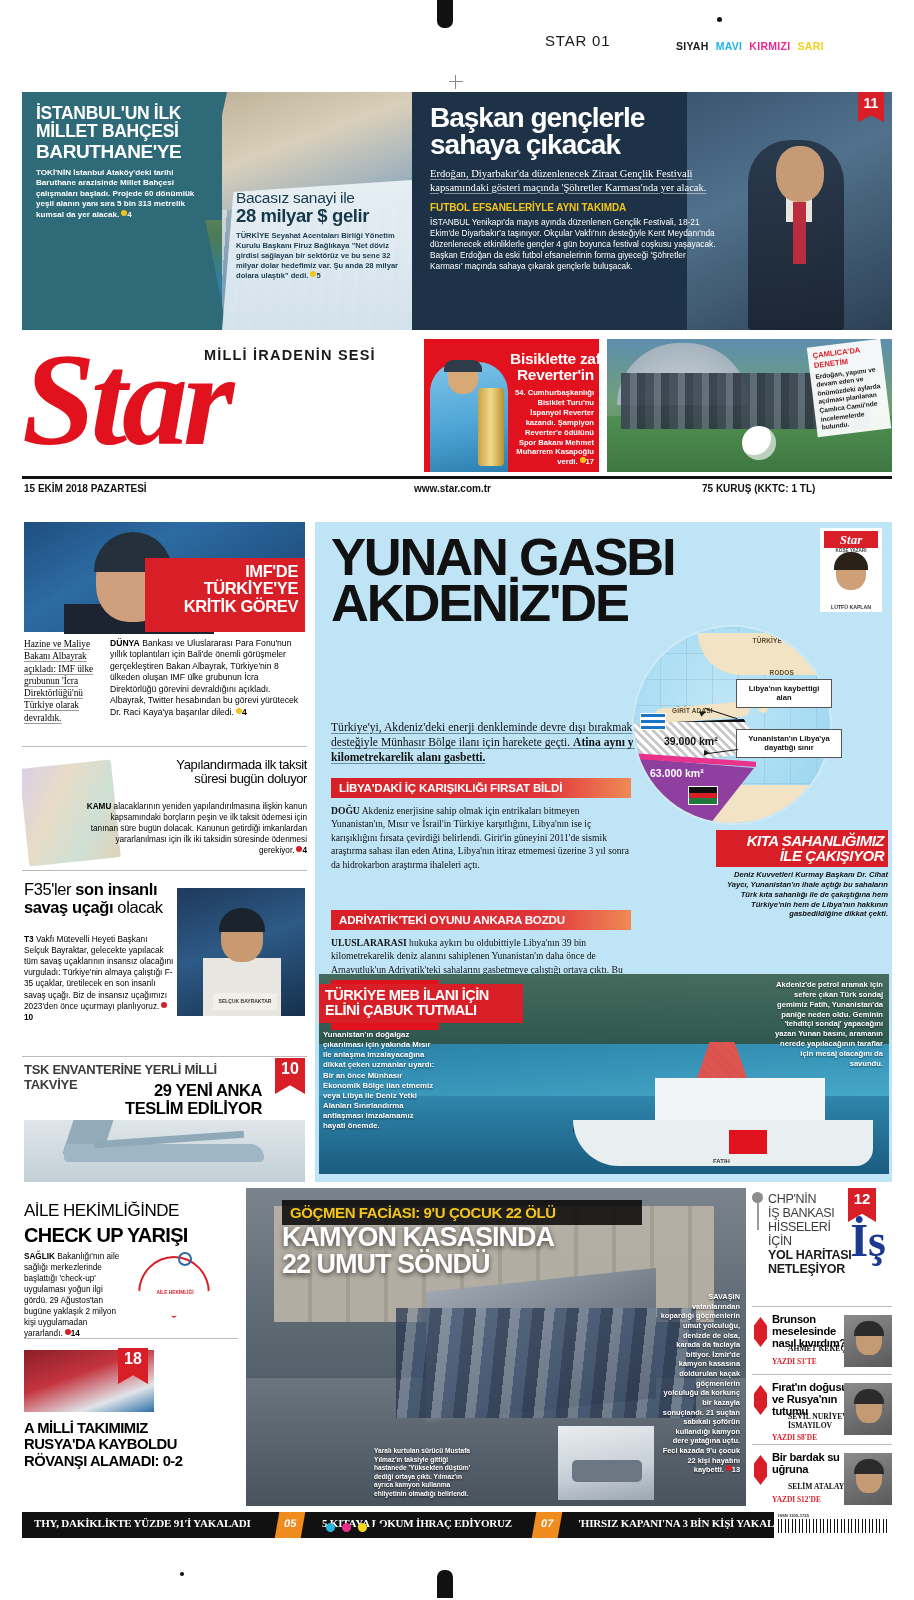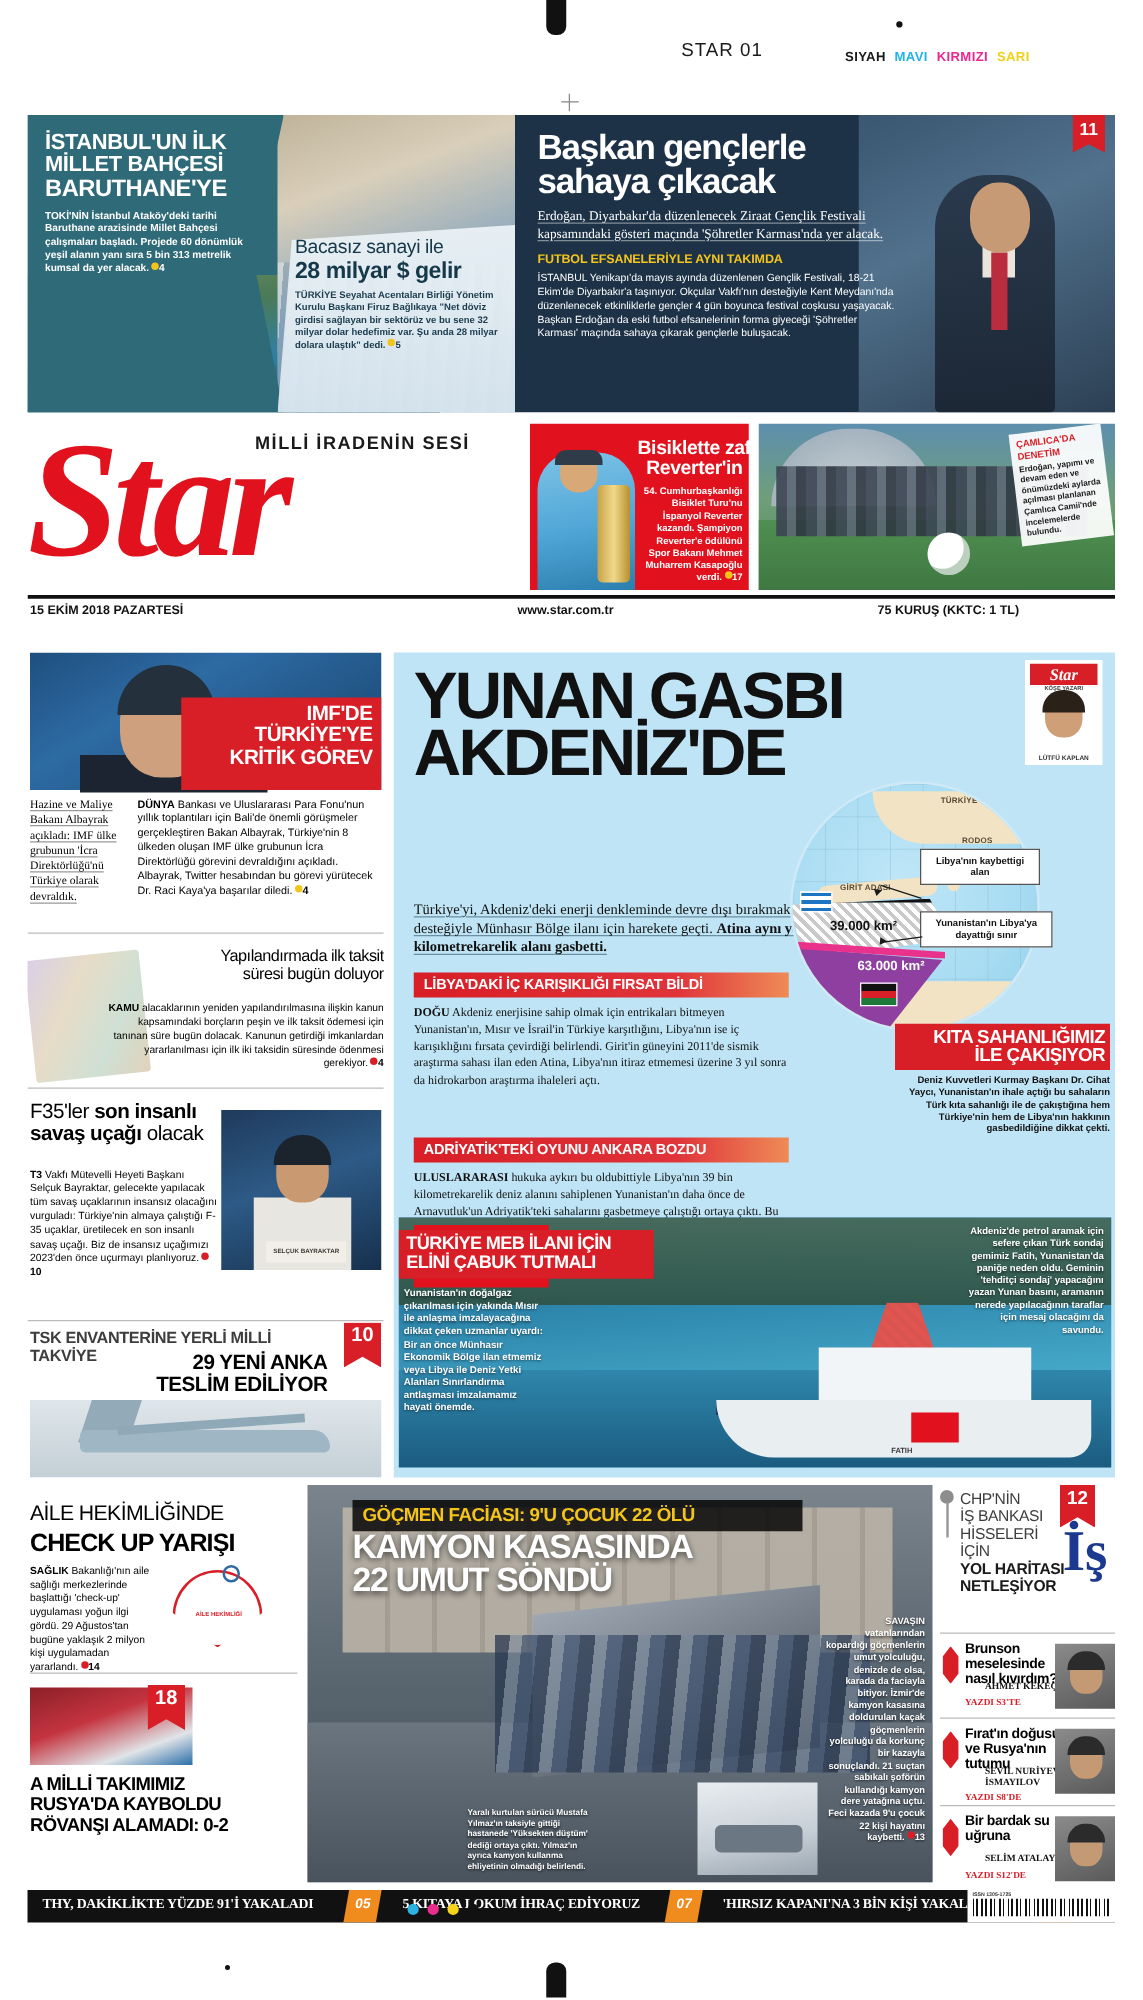--- a/index.html
+++ b/index.html
@@ -212,21 +212,21 @@
   .ly-flag { position:absolute; left: 54px; bottom: 18px; width: 30px; height: 19px;
      background: linear-gradient(180deg,#111 0 33%, #d81e26 33% 66%, #1e7a3c 66% 100%); border:1px solid #fff;}
   .map-lbl { position:absolute; font-size: 6.4px; font-weight: 900; color:#5a4a33; letter-spacing:.2px;}
   .km-lbl { position:absolute; font-size: 10.5px; font-weight: 900; color:#111;}
   .km-lbl.w { color:#fff; }
   .callout { position:absolute; background:#fff; border:1px solid #555; font-size: 7.6px; font-weight: bold;
      color:#111; text-align:center; padding: 4px 5px; line-height: 1.22;}
   .co-line { position:absolute; height:1px; background:#1a1a1a; }
   .co-arrow { position:absolute; width:0; height:0; border-top:3.5px solid transparent; border-bottom:3.5px solid transparent; border-right:6px solid #1a1a1a;}
 
-  #kita-box { position:absolute; right: 4px; top: 297px; width: 172px; height: 118px; }
+  #kita-box { position:absolute; right: 4px; top: 308px; width: 172px; height: 118px; font-style: italic; }
   .kita-h { position:absolute; left: 0; top: 0; width: 172px; background:#d81e26; color:#fff;
      font-size: 15px; font-weight: 900; line-height: 1.0; letter-spacing:-.5px; padding: 3px 4px 4px 4px; text-align:right;}
   .kita-b { position:absolute; left: 2px; top: 40px; width: 170px; font-size: 7.6px; font-weight: bold;
      line-height: 1.3; text-align: right; color:#111;}
 
   #meb-box { position:absolute; left: 4px; top: 452px; width: 570px; height: 200px;
      background: linear-gradient(175deg,#1d5f86 0%,#2e87ad 35%,#46a9c9 70%,#2c7fa3 100%); overflow:hidden;}
   .meb-sea { position:absolute; left:0; bottom:0; width:100%; height: 78px;
      background: linear-gradient(180deg,#2f86ac,#1b5c80);}
   .meb-hill { position:absolute; left:0; top:0; width:100%; height: 70px;
@@ -534,21 +534,21 @@
         <div class="zone-hatch"></div>
         <div class="zone-purple"></div>
         <div class="zone-pink"></div>
         <div class="gr-flag"></div>
         <div class="ly-flag"></div>
         <div class="map-lbl" style="right:48px; top:10px;">TÜRKİYE</div>
         <div class="map-lbl" style="right:36px; top:42px;">RODOS</div>
         <div class="map-lbl" style="right:42px; top:62px; font-size:5.2px;">KARPATOS</div>
         <div class="map-lbl" style="left:38px; top:80px;">GİRİT ADASI</div>
         <div class="km-lbl" style="left:30px; top:108px;">39.000 km²</div>
-        <div class="km-lbl w" style="left:16px; top:140px;margin-left:36px;">63.000 km²</div>
+        <div class="km-lbl w" style="left:16px; top:140px;">63.000 km²</div>
       </div>
       <div class="callout" style="left:118px; top:62px; width:96px;">Libya'nın kaybettigi alan</div>
       <div class="callout" style="left:118px; top:112px; width:106px;">Yunanistan'ın Libya'ya dayattığı sınır</div>
       <div class="co-line" style="left:86px; top:96px; width:34px; transform:rotate(18deg);"></div>
       <div class="co-arrow" style="left:82px; top:93px; transform:rotate(160deg);"></div>
       <div class="co-line" style="left:90px; top:134px; width:30px; transform:rotate(-8deg);"></div>
       <div class="co-arrow" style="left:86px; top:133px; transform:rotate(185deg);"></div>
     </div>
 
     <div id="kita-box">

